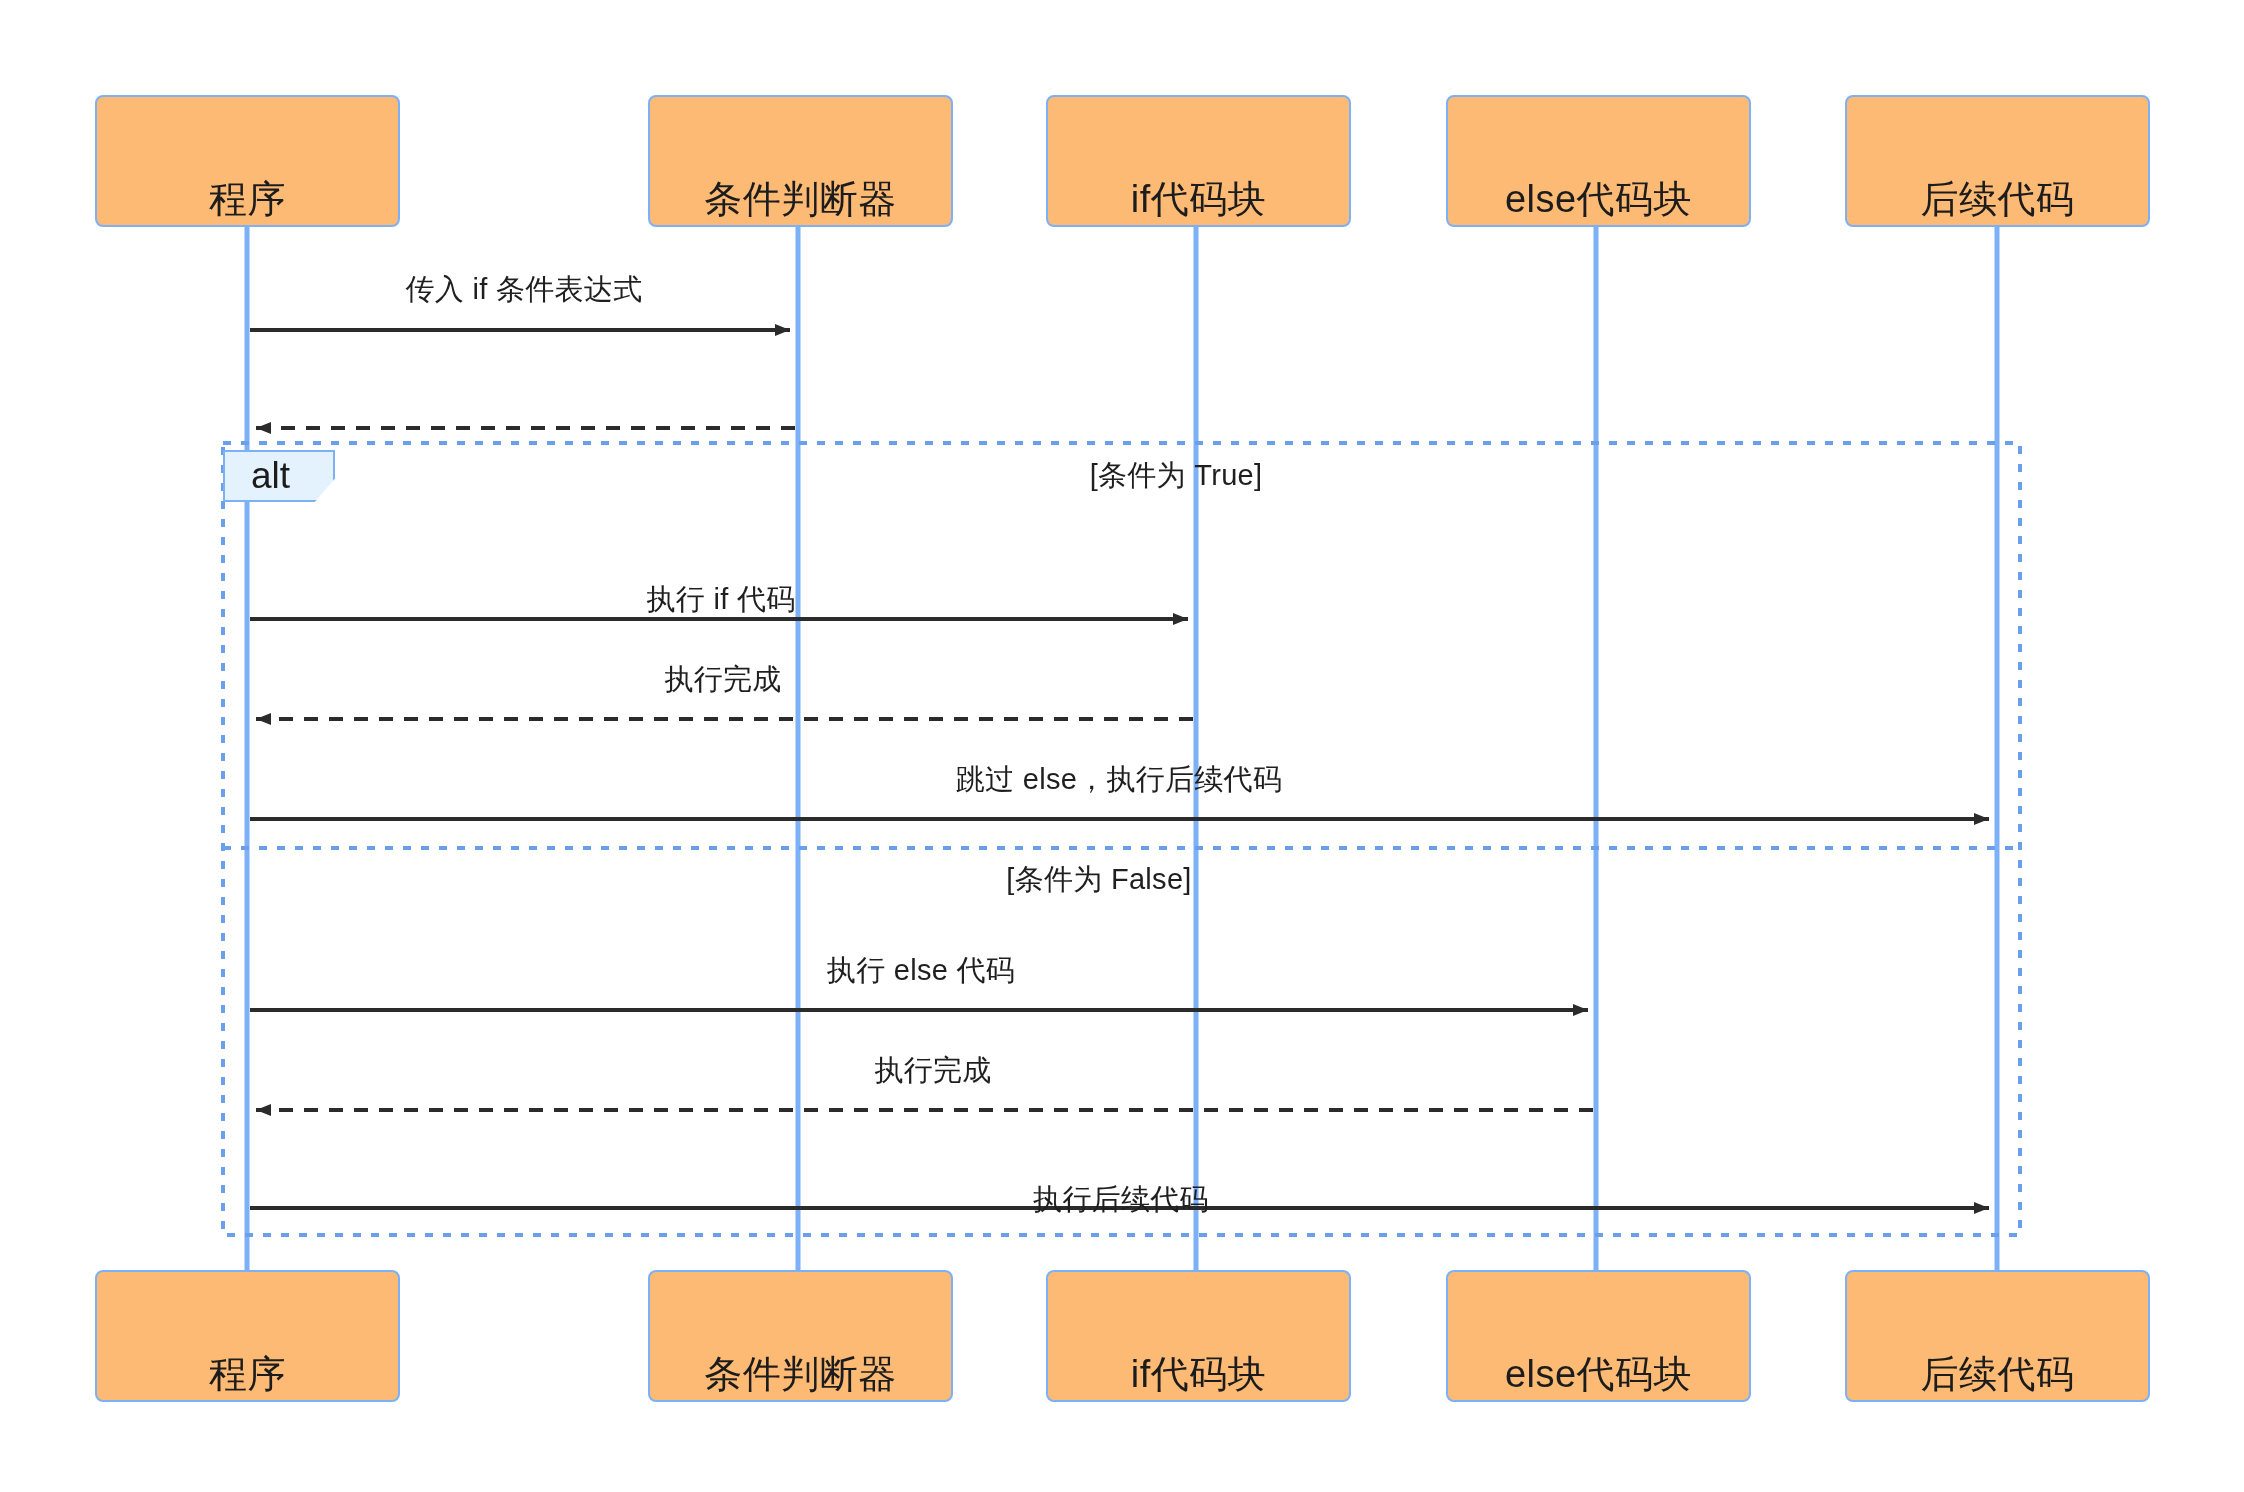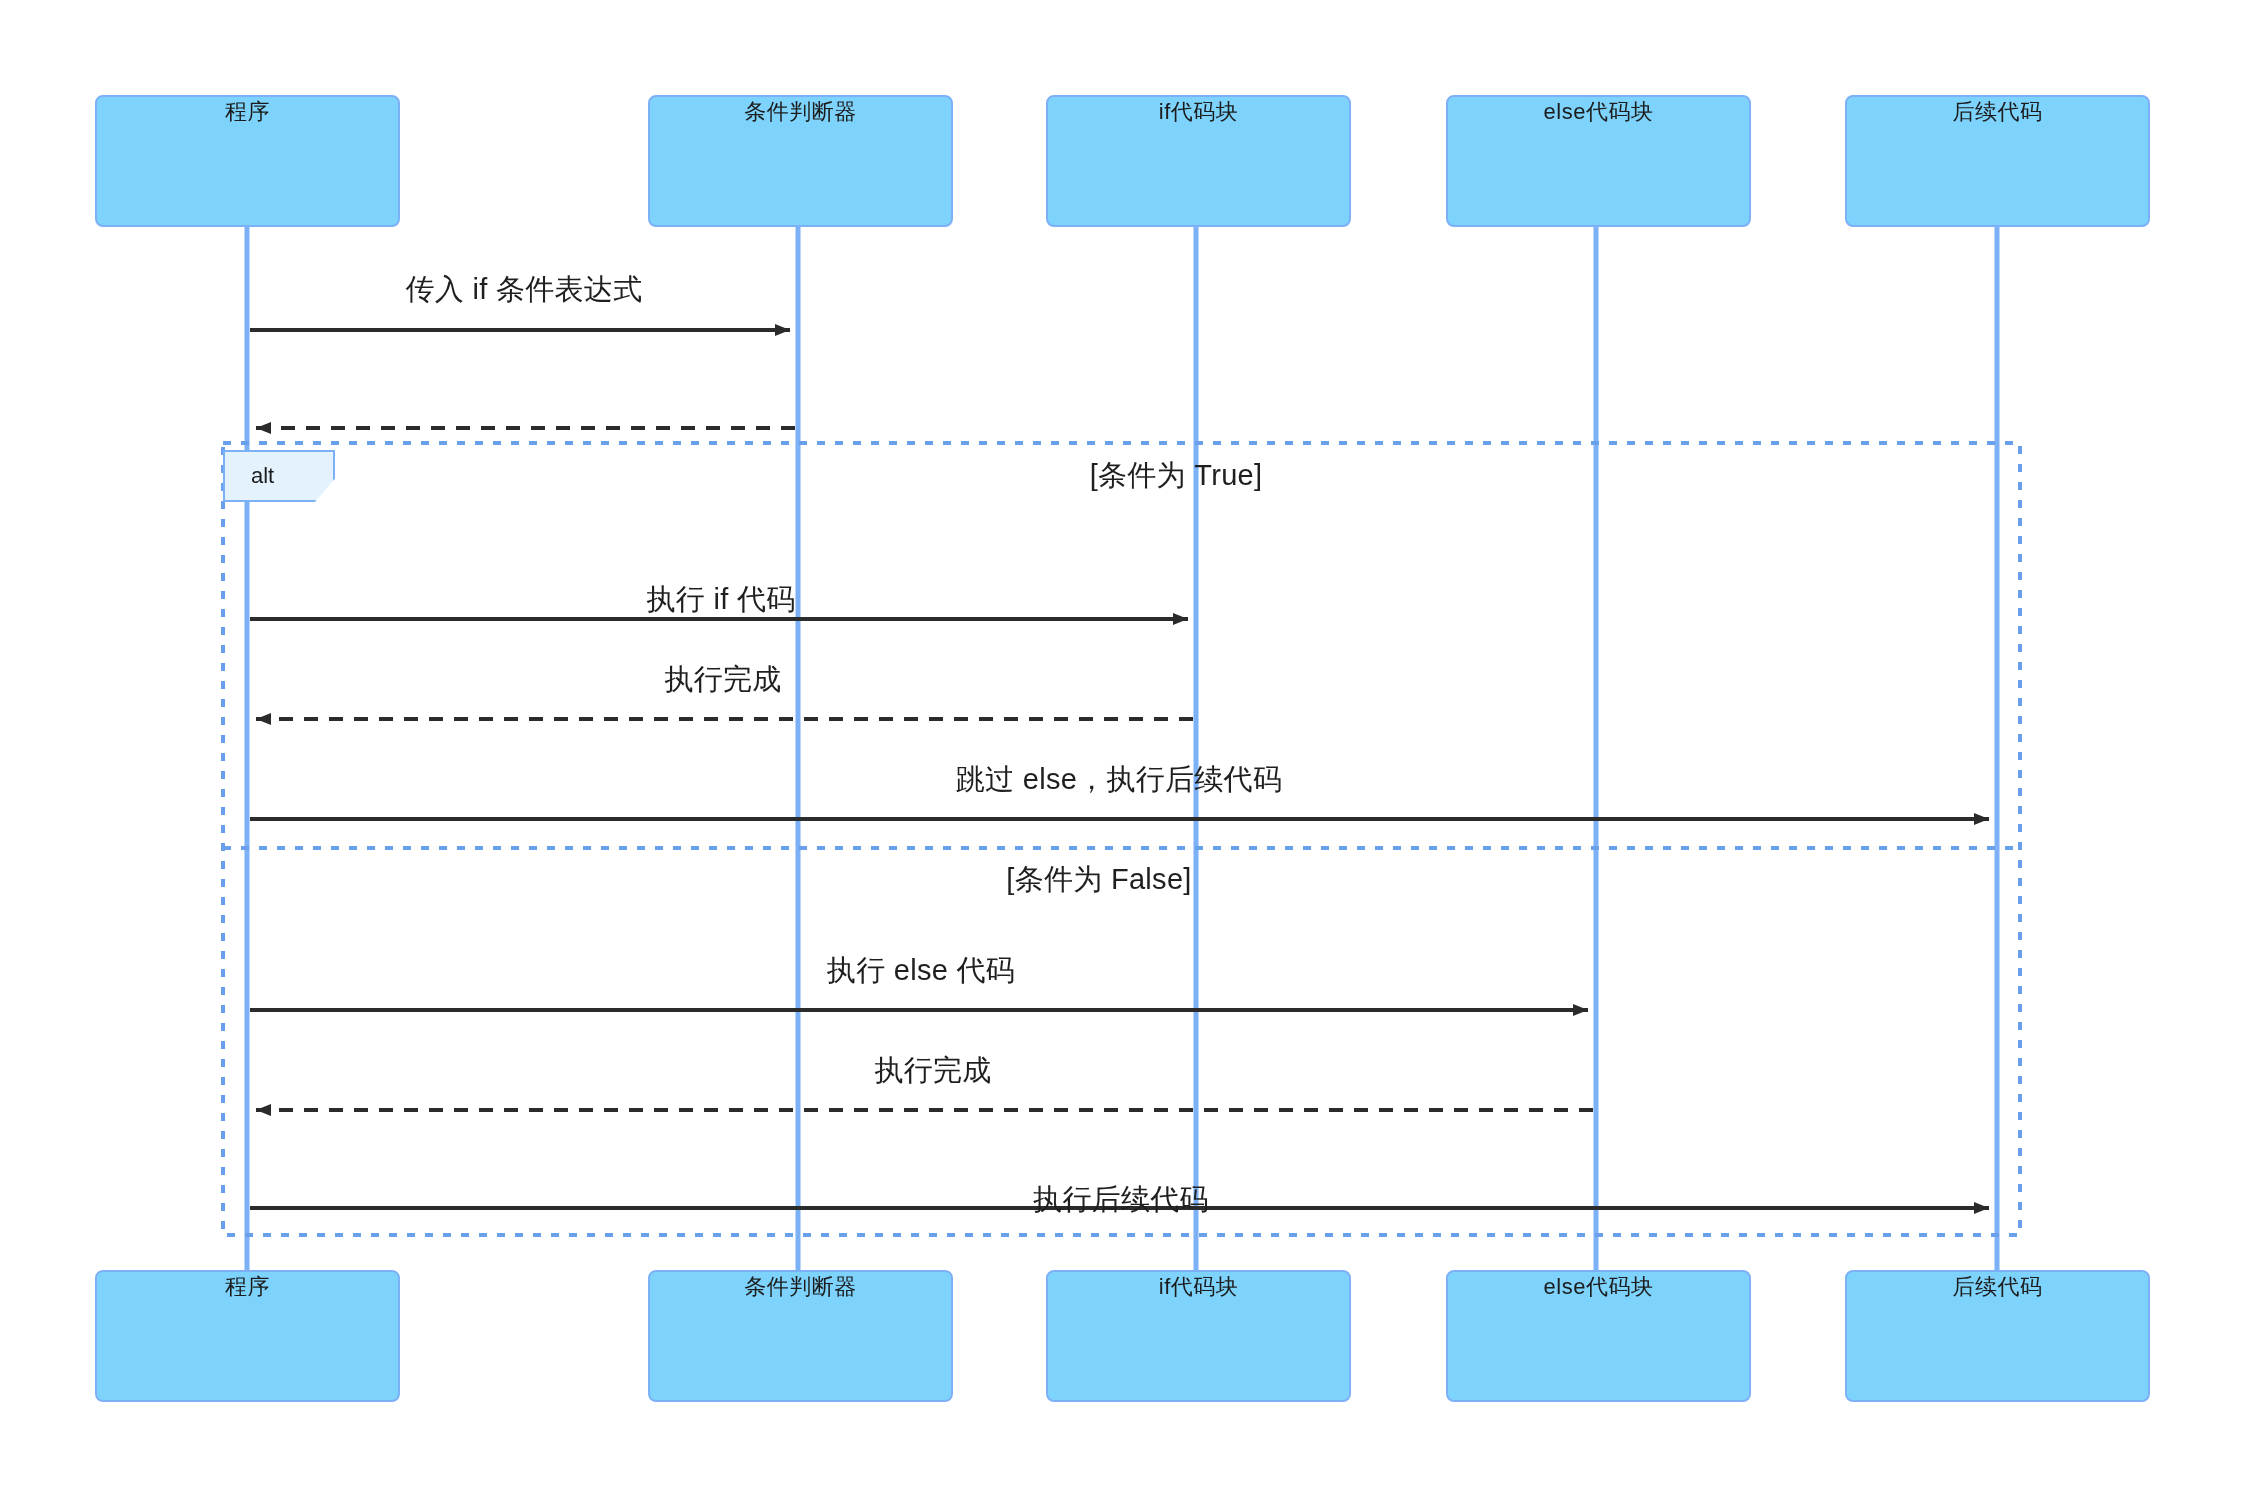--- a/index.html
+++ b/index.html
@@ -23,28 +23,28 @@
     position: absolute;
     top: 0;
     left: 0;
     width: 2244px;
     height: 1492px;
     overflow: visible;
   }
   .actor-box {
     position: absolute;
     box-sizing: border-box;
-    background: #7dd3fc;
+    background: #fdba74;
     border: 2px solid #7cb0f7;
     border-radius: 8px;
     display: flex;
-    align-items: flex-start;
+    align-items: flex-end;
     justify-content: center;
     color: #1c1c1c;
-    font-size: 22px;
+    font-size: 38px;
     letter-spacing: 0.5px;
   }
   .msg-label {
     position: absolute;
     color: #1f1f1f;
     font-size: 29px;
     white-space: nowrap;
     transform: translateX(-50%);
     text-align: center;
     letter-spacing: 0.3px;
@@ -55,21 +55,21 @@
     font-size: 29px;
     white-space: nowrap;
     transform: translateX(-50%);
     letter-spacing: 0.3px;
   }
   .alt-tag {
     position: absolute;
     background: #e3f2fd;
     border: 2px solid #7cb0f7;
     color: #1c1c1c;
-    font-size: 22px;
+    font-size: 37px;
     display: flex;
     align-items: center;
     padding-left: 26px;
     box-sizing: border-box;
     clip-path: polygon(0 0, 100% 0, 100% 55%, 82% 100%, 0 100%);
   }
 </style>
 </head>
 <body>
 

